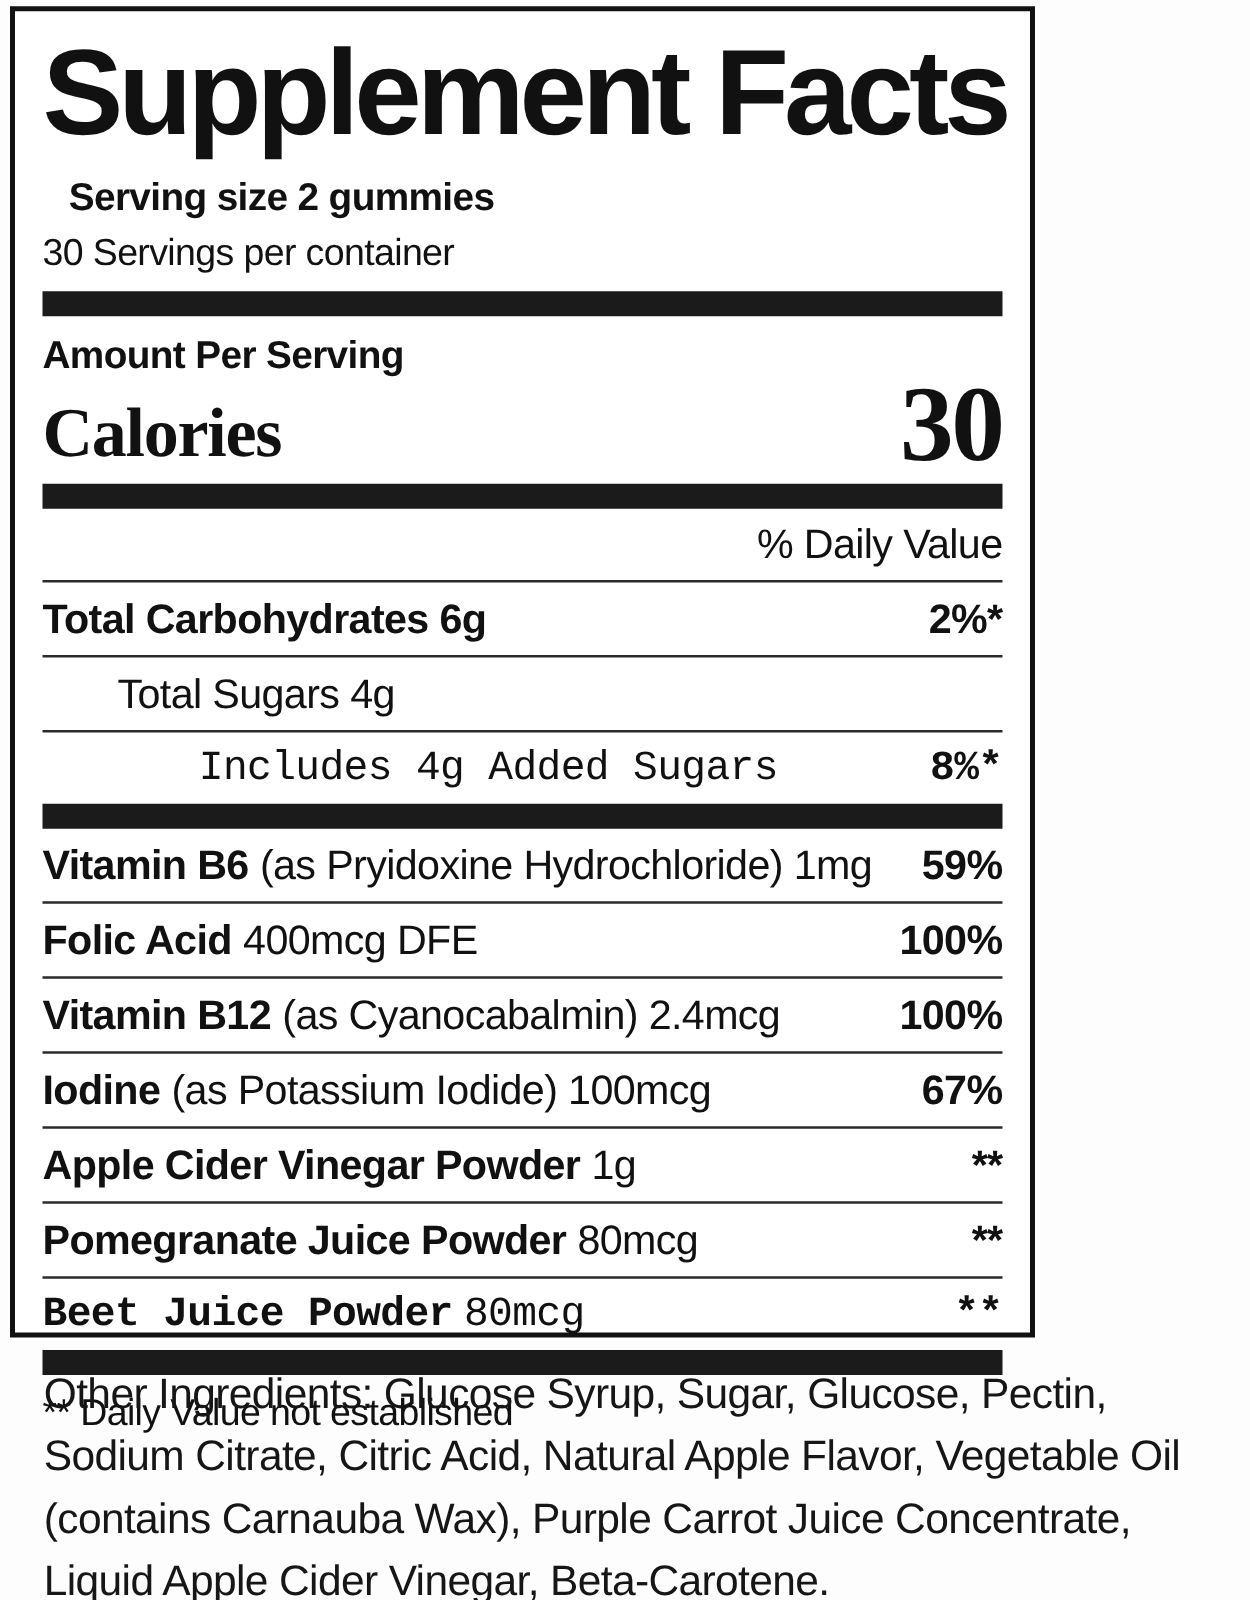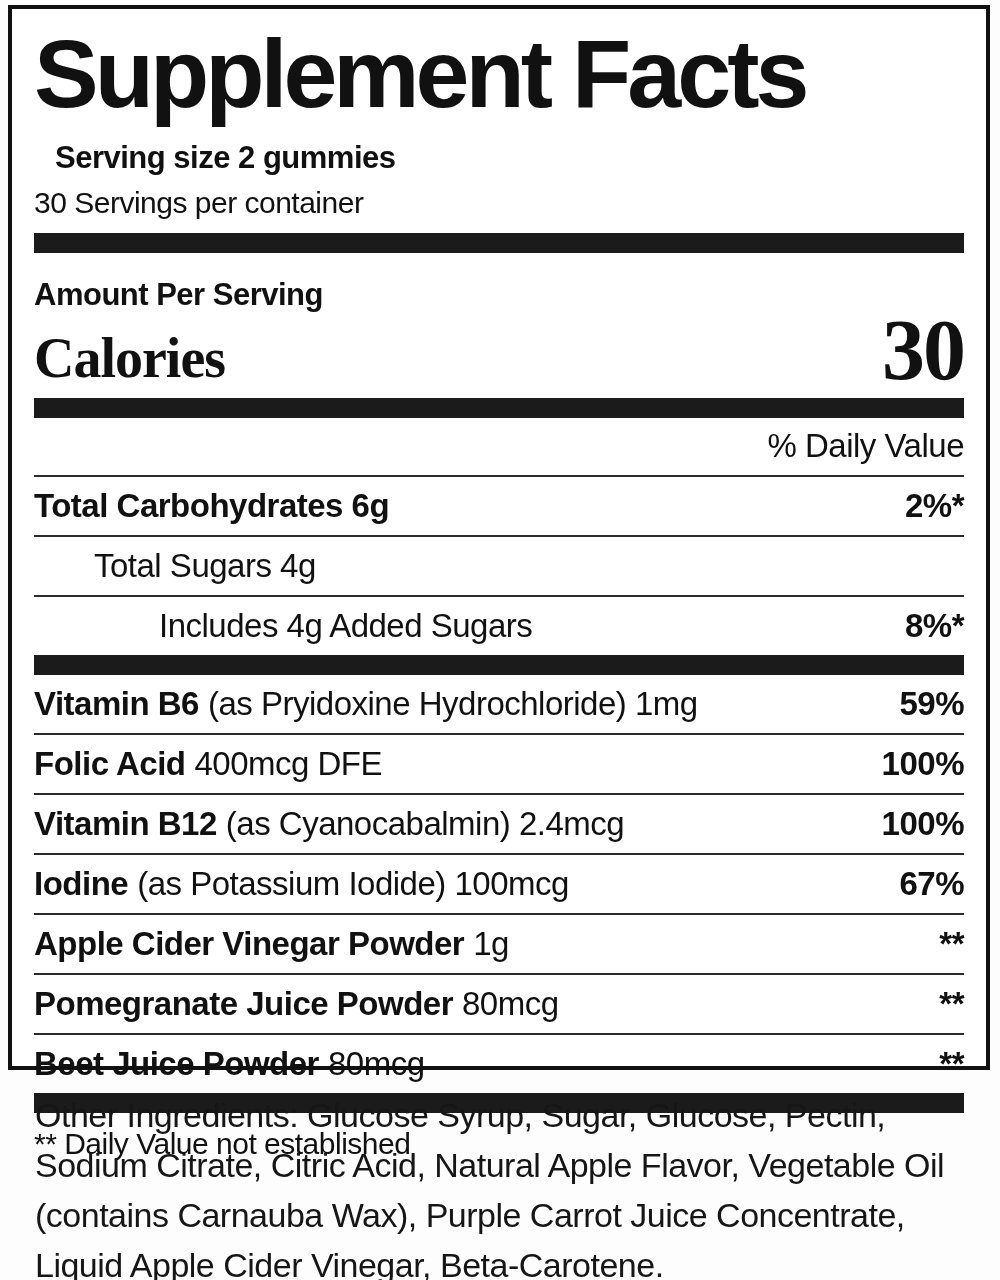--- a/index.html
+++ b/index.html
@@ -13,21 +13,21 @@
     width: 1000px;
     height: 1280px;
     background: #fdfdfd;
     position: relative;
     overflow: hidden;
   }
   .facts-box {
     position: absolute;
     left: 8px;
     top: 5px;
-    width: 982px;
+    width: 820px;
     height: 1065px;
     background: #ffffff;
     border: 4px solid #111111;
     padding: 0 22px;
   }
   .title {
     font-size: 97px;
     font-weight: bold;
     letter-spacing: -4px;
     line-height: 1.0;
@@ -47,21 +47,21 @@
     letter-spacing: -0.5px;
   }
   .thick-bar {
     height: 20px;
     background: #1b1b1b;
   }
   .bar-top { margin-top: 13px; }
   .amount-per-serving {
     font-size: 31px;
     font-weight: bold;
-    margin-top: 24px;
+    margin-top: 13px;
     letter-spacing: -0.5px;
   }
   .calories-row {
     display: flex;
     justify-content: space-between;
     align-items: flex-end;
     margin-top: 2px;
     margin-bottom: 12px;
     font-family: Liberation Serif, serif;
   }
@@ -87,21 +87,21 @@
   }
   .row {
     display: flex;
     justify-content: space-between;
     align-items: baseline;
     padding: 10px 0;
     border-bottom: 2px solid #2b2b2b;
     font-size: 33px;
     letter-spacing: -0.5px;
   }
-  .row.no-border { border-bottom: none; }
+  .row.no-border { border-bottom: none; font-family: Liberation Mono, monospace; }
   .row-left { flex: 1; }
   .row-name { font-weight: bold; }
   .row-detail { font-weight: normal; }
   .row-detail.spaced { margin-left: 9px; }
   .row-dv { font-weight: bold; white-space: nowrap; margin-left: 20px; }
   .footnote {
     font-size: 30px;
     padding-top: 14px;
     letter-spacing: -0.5px;
   }

